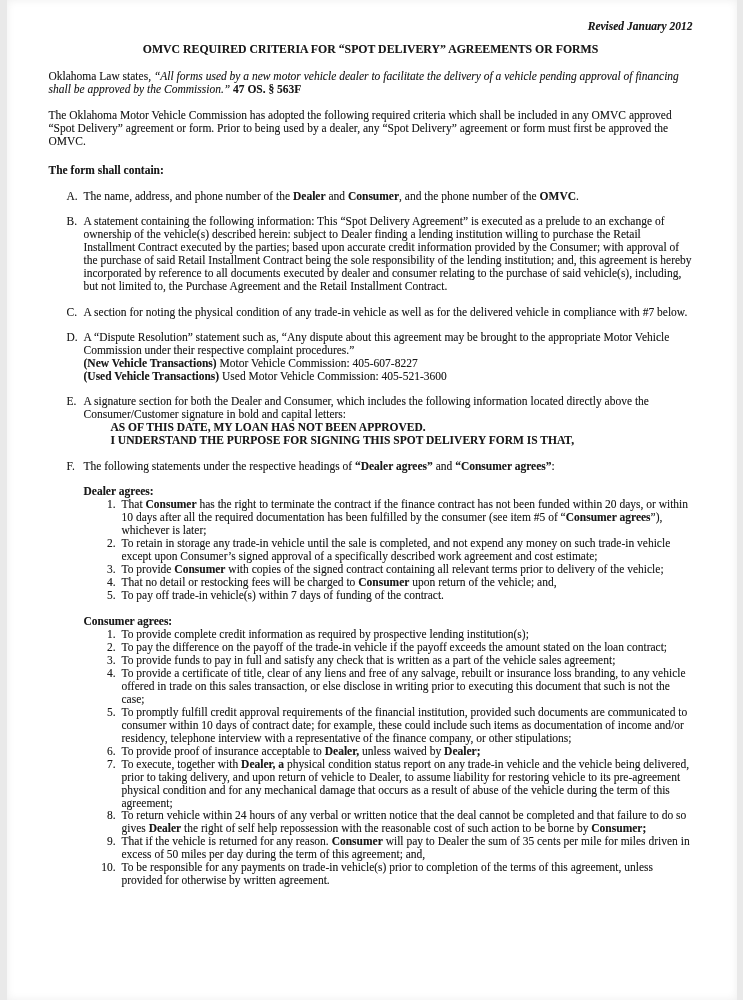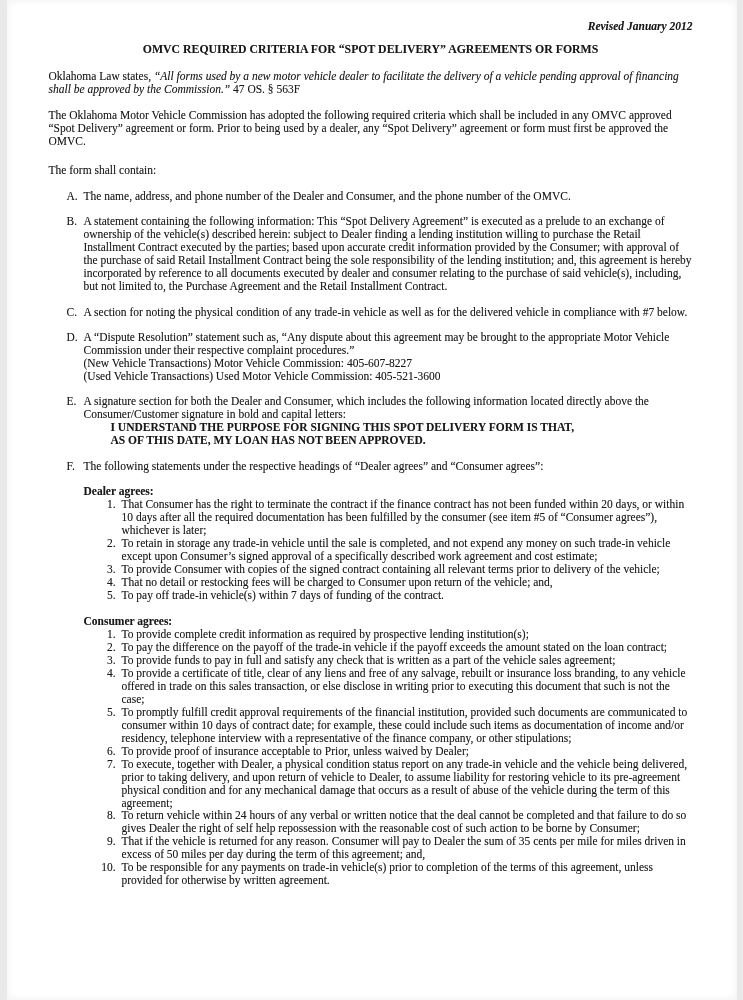--- a/index.html
+++ b/index.html
@@ -11,27 +11,27 @@
     box-sizing:border-box;
     padding:20px 44px 2px 42px;
     font-family:"Liberation Serif","DejaVu Serif",serif;
     font-size:11.5px;
     line-height:1.13;
     color:#191919;
     text-shadow:0 0 .6px rgba(70,70,70,.45);
     box-shadow:inset 0 0 8px rgba(0,0,0,.07);
     overflow:hidden;
   }
-  .b{font-weight:normal;}
+  .b{font-weight:bold;}
   .i{font-style:italic;text-align:right;}
   .blk{display:block;margin-left:27px;font-weight:bold;}
   .revised{text-align:right;font-style:italic;font-weight:bold;margin:0 0 9px 0;}
   .title{text-align:center;font-weight:bold;font-size:11.8px;line-height:1.25;margin:4px 20px 13px 20px;}
   .para{margin:0 0 13px 0;}
-  .heading{font-weight:normal;margin:16px 0 13px 0;}
+  .heading{font-weight:bold;margin:16px 0 13px 0;}
   .row{display:flex;align-items:flex-start;}
   .row .marker{flex:none;}
   .row .body{flex:1;}
   .letters .row{padding-left:18px;margin-bottom:12.5px;}
   .letters .marker{width:17px;}
   .nums .row{padding-left:52px;margin-bottom:0;}
   .nums .marker{width:15px;text-align:right;margin-right:6px;}
   .agree{margin:0 0 12.5px 0;}
   .agree-heading{font-weight:bold;padding-left:35px;}
 </style>
@@ -64,21 +64,21 @@
       <div class="row">
         <span class="marker">C.</span>
         <span class="body"><span>A section for noting the physical condition of any trade-in vehicle as well as for the delivered vehicle in compliance with #7 below.</span></span>
       </div>
       <div class="row">
         <span class="marker">D.</span>
         <span class="body"><span>A “Dispute Resolution” statement such as, “Any dispute about this agreement may be brought to the appropriate Motor Vehicle Commission under their respective complaint procedures.”</span><br><span class="b">(New Vehicle Transactions)</span><span> Motor Vehicle Commission: 405-607-8227</span><br><span class="b">(Used Vehicle Transactions)</span><span> Used Motor Vehicle Commission: 405-521-3600</span></span>
       </div>
       <div class="row">
         <span class="marker">E.</span>
-        <span class="body"><span>A signature section for both the Dealer and Consumer, which includes the following information located directly above the Consumer/Customer signature in bold and capital letters:</span><span class="blk">I UNDERSTAND THE PURPOSE FOR SIGNING THIS SPOT DELIVERY FORM IS THAT,</span><span class="blk">AS OF THIS DATE, MY LOAN HAS NOT BEEN APPROVED.</span></span>
+        <span class="body"><span>A signature section for both the Dealer and Consumer, which includes the following information located directly above the Consumer/Customer signature in bold and capital letters:</span><span class="blk">AS OF THIS DATE, MY LOAN HAS NOT BEEN APPROVED.</span><span class="blk">I UNDERSTAND THE PURPOSE FOR SIGNING THIS SPOT DELIVERY FORM IS THAT,</span></span>
       </div>
       <div class="row">
         <span class="marker">F.</span>
         <span class="body"><span>The following statements under the respective headings of </span><span class="b">“Dealer agrees”</span><span> and </span><span class="b">“Consumer agrees”</span><span>:</span></span>
       </div>
     </div>
 
   <div class="agree">
     <div class="agree-heading">Dealer agrees:</div>
     <div class="nums">
@@ -123,21 +123,21 @@
         <div class="row">
           <span class="marker">4.</span>
           <span class="body"><span>To provide a certificate of title, clear of any liens and free of any salvage, rebuilt or insurance loss branding, to any vehicle offered in trade on this sales transaction, or else disclose in writing prior to executing this document that such is not the case;</span></span>
         </div>
         <div class="row">
           <span class="marker">5.</span>
           <span class="body"><span>To promptly fulfill credit approval requirements of the financial institution, provided such documents are communicated to consumer within 10 days of contract date; for example, these could include such items as documentation of income and/or residency, telephone interview with a representative of the finance company, or other stipulations;</span></span>
         </div>
         <div class="row">
           <span class="marker">6.</span>
-          <span class="body"><span>To provide proof of insurance acceptable to </span><span class="b">Prior,</span><span> unless waived by </span><span class="b">Dealer;</span></span>
+          <span class="body"><span>To provide proof of insurance acceptable to </span><span class="b">Dealer,</span><span> unless waived by </span><span class="b">Dealer;</span></span>
         </div>
         <div class="row">
           <span class="marker">7.</span>
           <span class="body"><span>To execute, together with </span><span class="b">Dealer, a</span><span> physical condition status report on any trade-in vehicle and the vehicle being delivered, prior to taking delivery, and upon return of vehicle to Dealer, to assume liability for restoring vehicle to its pre-agreement physical condition and for any mechanical damage that occurs as a result of abuse of the vehicle during the term of this agreement;</span></span>
         </div>
         <div class="row">
           <span class="marker">8.</span>
           <span class="body"><span>To return vehicle within 24 hours of any verbal or written notice that the deal cannot be completed and that failure to do so gives </span><span class="b">Dealer</span><span> the right of self help repossession with the reasonable cost of such action to be borne by </span><span class="b">Consumer;</span></span>
         </div>
         <div class="row">

